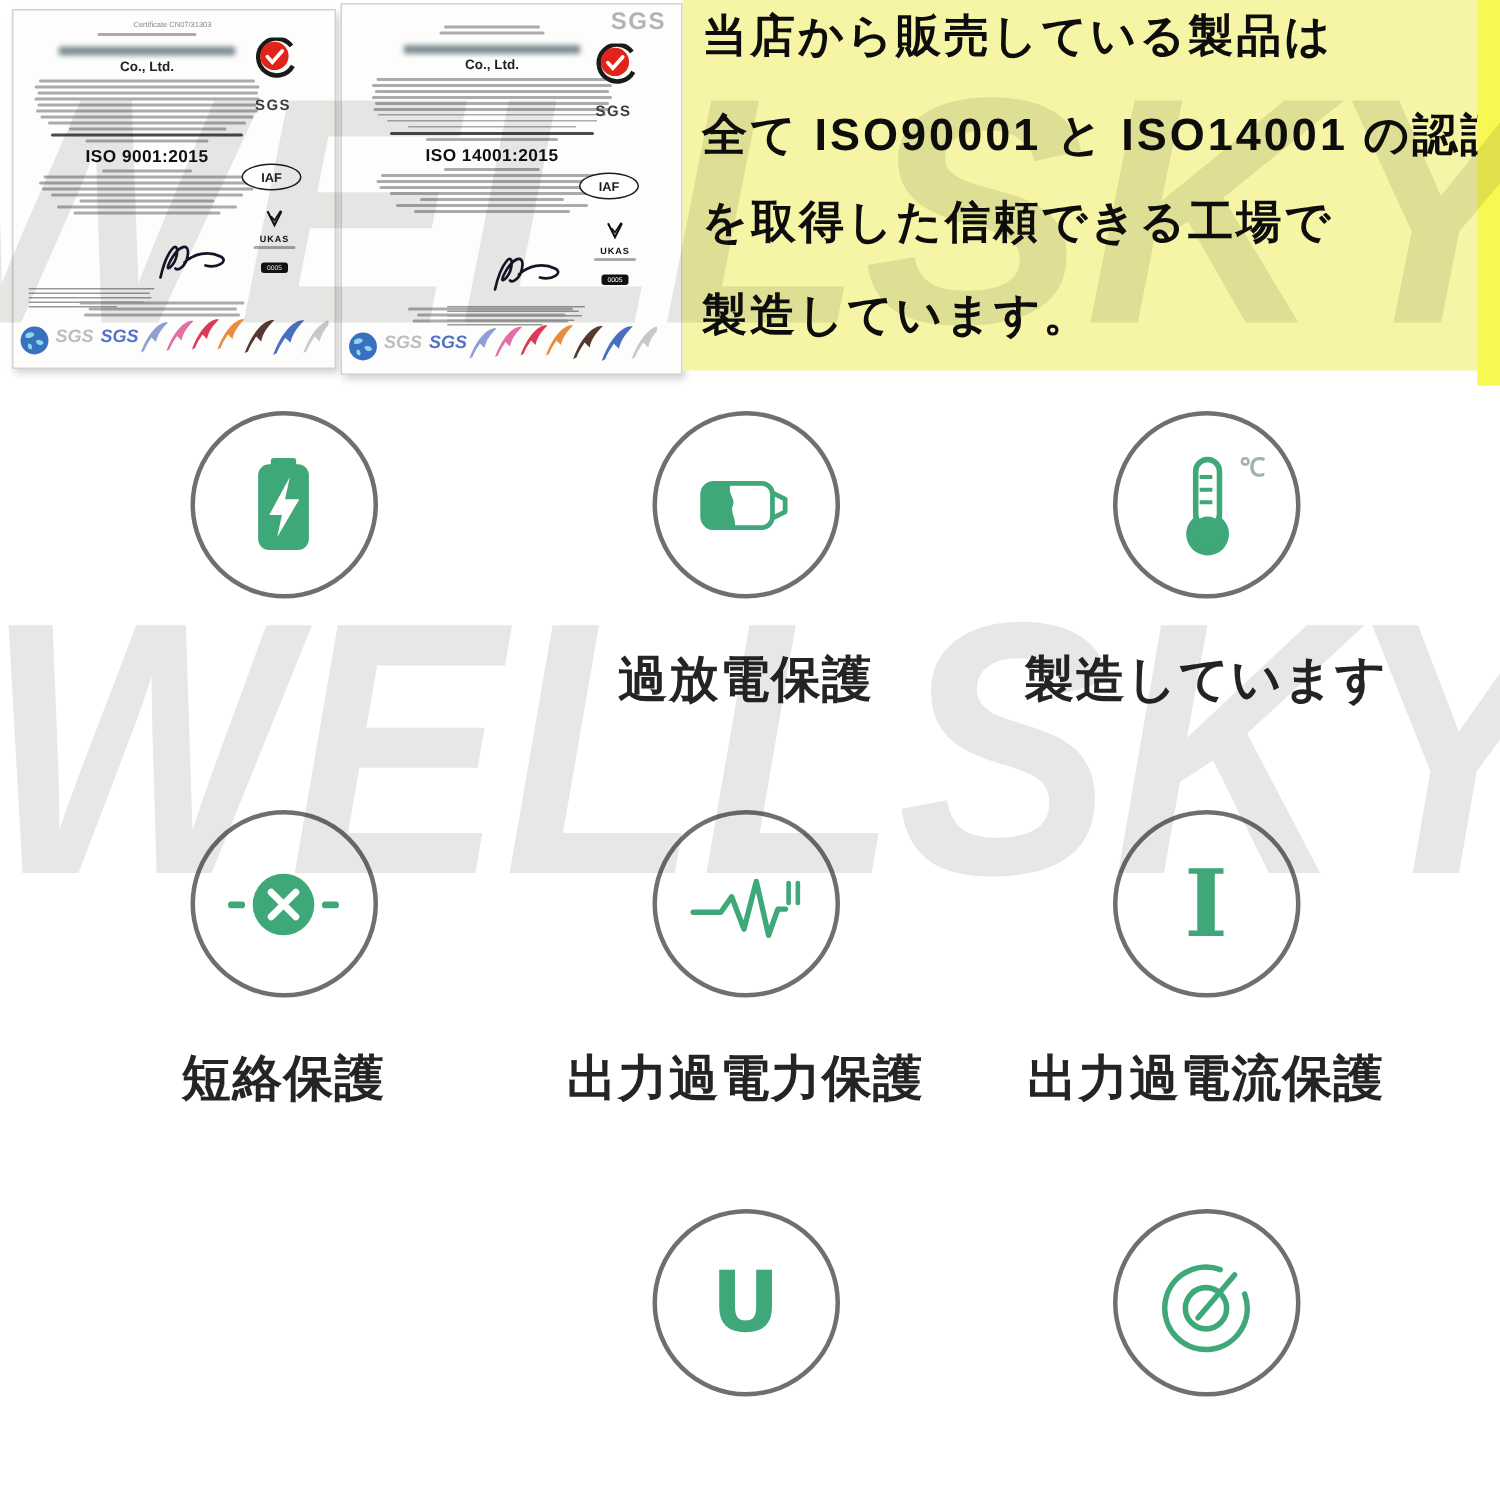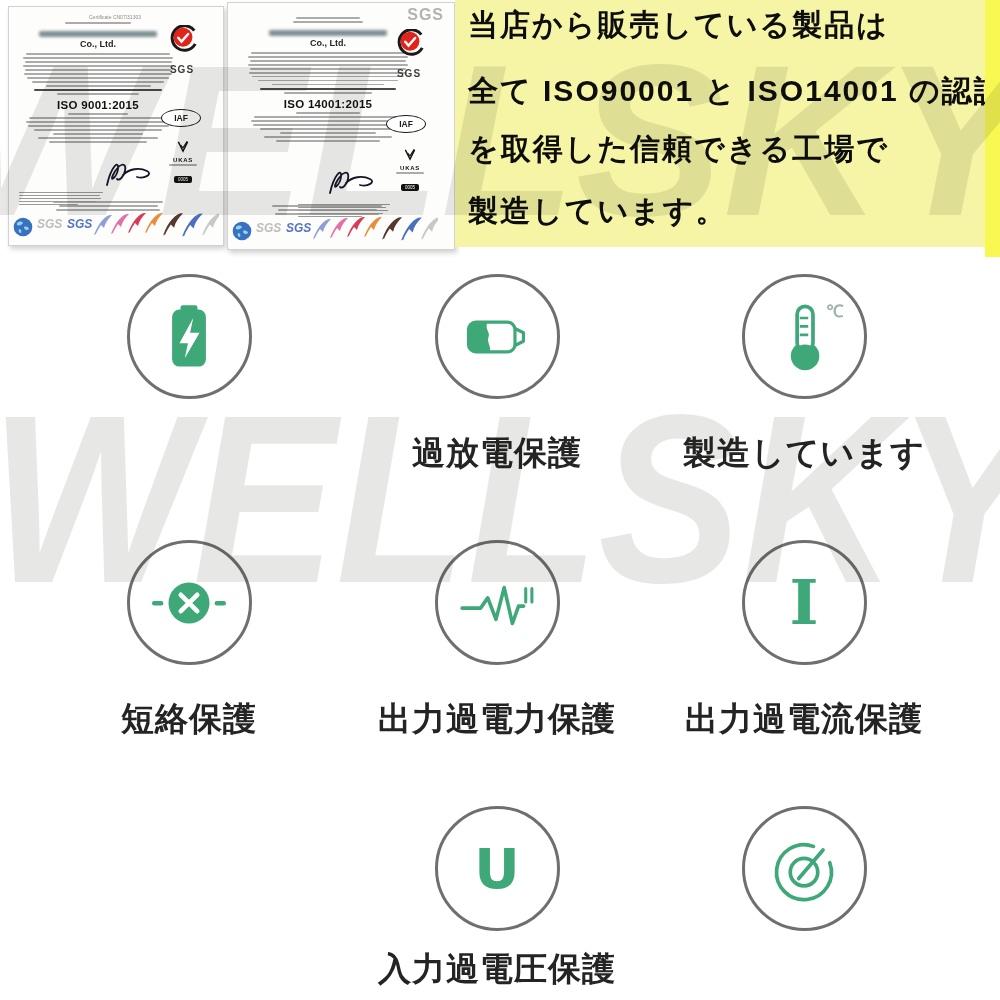--- a/index.html
+++ b/index.html
@@ -335,21 +335,20 @@
       <span class="glyph-i">I</span>
     </div>
     <div class="flabel">出力過電流保護</div>
   </div>
 
 
   <div class="cell r3 c2">
     <div class="circle">
       <span class="glyph-u">U</span>
     </div>
-    <div class="flabel">入力過電圧保護</div>
   </div>
 
   <div class="cell r3 c3">
     <div class="circle">
       <svg width="74" height="74" viewBox="0 0 70 70">
         <path d="M43.9,13.6 A26,26 0 1 0 59.4,29.1" stroke="#3FA878" stroke-width="3.5" fill="none" stroke-linecap="round"></path>
         <circle cx="35" cy="38" r="13" stroke="#3FA878" stroke-width="3.5" fill="none"></circle>
         <path d="M30,44 L53,17" stroke="#3FA878" stroke-width="3.5" stroke-linecap="round"></path>
       </svg>
     </div>

